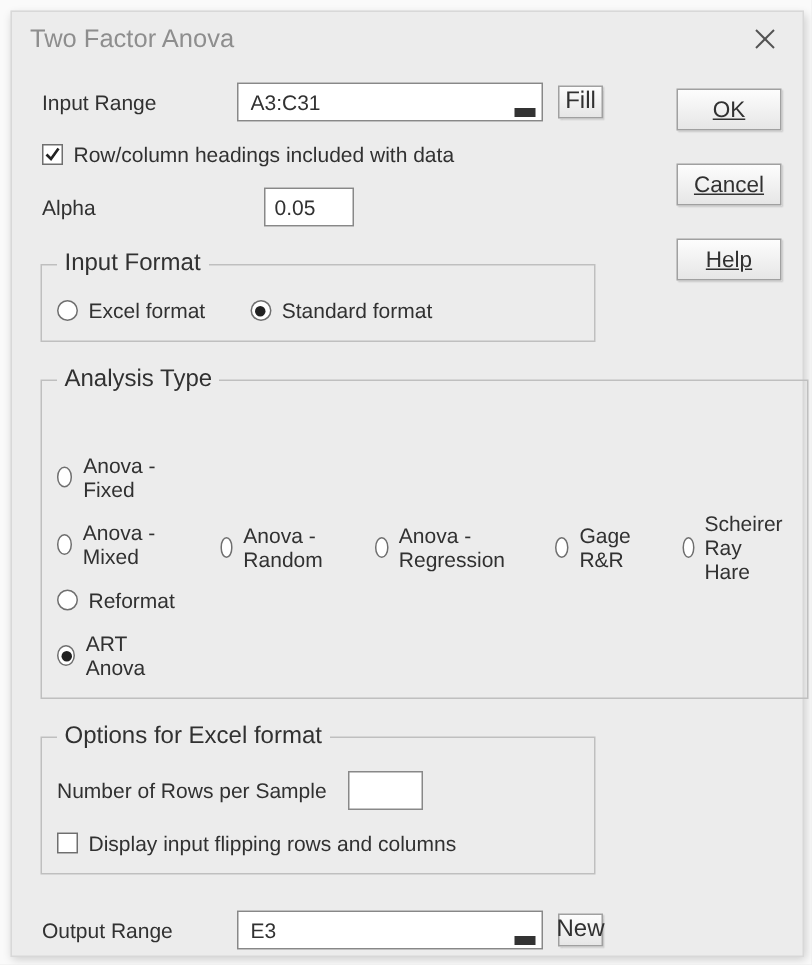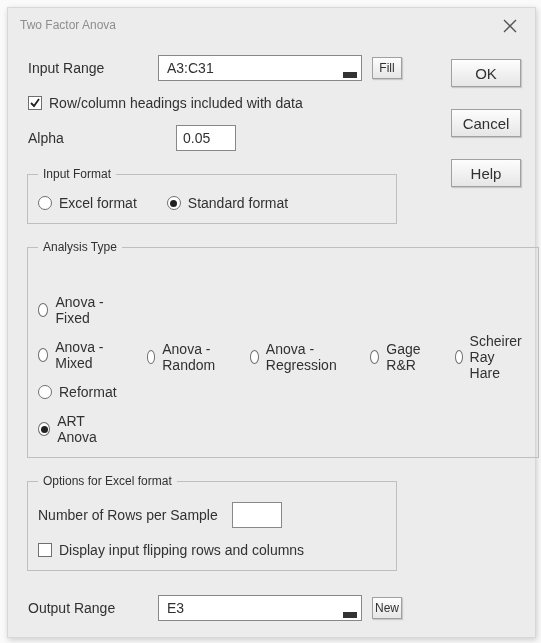--- a/index.html
+++ b/index.html
@@ -31,21 +31,21 @@
     border:1px solid #D8D8D8;
     box-shadow:1px 2px 6px rgba(0,0,0,.18);
   }
   .titlebar{
     height:35px;line-height:35px;
     padding:0 12px 0 12px;
     display:flex;align-items:center;justify-content:space-between;
     border-bottom:0;
   }
   .titlebar .title{
-    font-size:12px;color:var(--title);
+    font-size:17px;color:var(--title);
   }
   .titlebar .close{
     width:26px;height:26px;display:flex;align-items:center;justify-content:center;
     color:var(--x);font-size:16px;cursor:default;
   }
   .titlebar .close svg{stroke:var(--x);}
   .client{
     position:relative;
     padding:12px 14px 14px 14px;
     height:calc(100% - 35px);
@@ -85,22 +85,22 @@
   .btn{
     display:inline-flex;align-items:center;justify-content:center;
     background:linear-gradient(var(--btn-grad-top),var(--btn-grad-bot));
     border:1px solid var(--btn-border);
     box-shadow:1px 1px 1px rgba(0,0,0,.15);
     cursor:default;
     font-family:inherit;font-size:14px;color:var(--text);
     box-sizing:border-box;
     padding:0;
   }
-  .btn-small{height:22px;width:30px;font-size:12px;}
-  .btn-side{height:28px;width:70px;font-size:15px;}
+  .btn-small{height:22px;width:30px;font-size:16px;}
+  .btn-side{height:28px;width:70px;font-size:15px;text-decoration:underline;}
 
   .side-buttons{
     position:absolute;right:14px;top:16px;
     display:flex;flex-direction:column;gap:22px;
   }
 
   .chk{display:flex;align-items:center;gap:7px;padding-left:6px;}
   .chk-box{
     width:14px;height:14px;background:var(--white);border:1px solid #6F6F6F;
     display:flex;align-items:center;justify-content:center;box-sizing:border-box;
@@ -108,21 +108,21 @@
   .chk-box svg{display:none;}
   .chk-box[data-checked="true"] svg{display:block;}
 
   fieldset.grp{
     margin:16px 5px 0 5px;
     border:1px solid #BFBFBF;
     padding:14px 10px 12px 10px;
     position:relative;
   }
   fieldset.grp legend{
-    padding:0 5px;color:var(--text);font-size:12px;
+    padding:0 5px;color:var(--text);font-size:16px;
   }
 
   .radio-row{display:flex;gap:30px;}
   .radio-col{flex:1;display:flex;flex-direction:column;gap:13px;margin-top:26px;}
   .radio-col2{flex:1;display:flex;gap:29px;}
 
   .radio{display:flex;align-items:center;gap:7px;}
   .radio-ind{
     width:14px;height:14px;border-radius:50%;
     border:1px solid #6F6F6F;box-sizing:border-box;background:var(--white);

